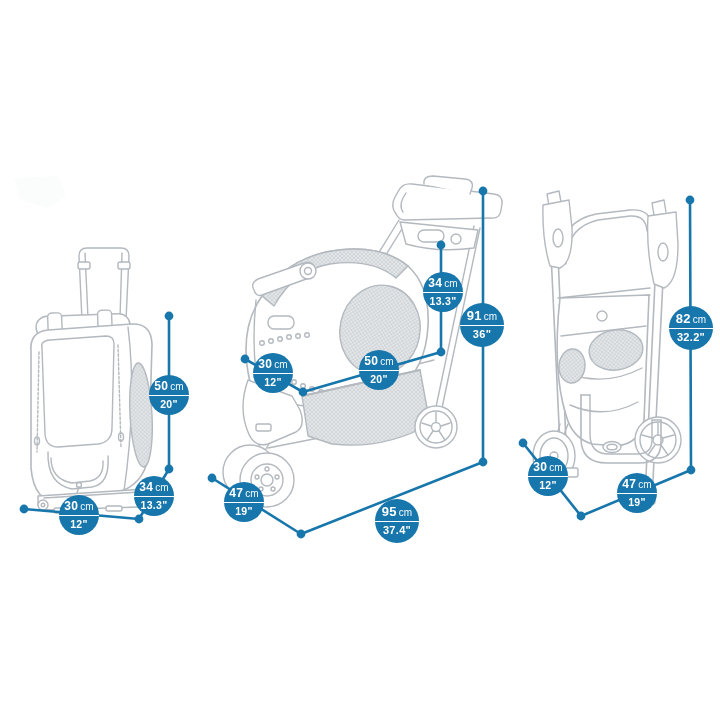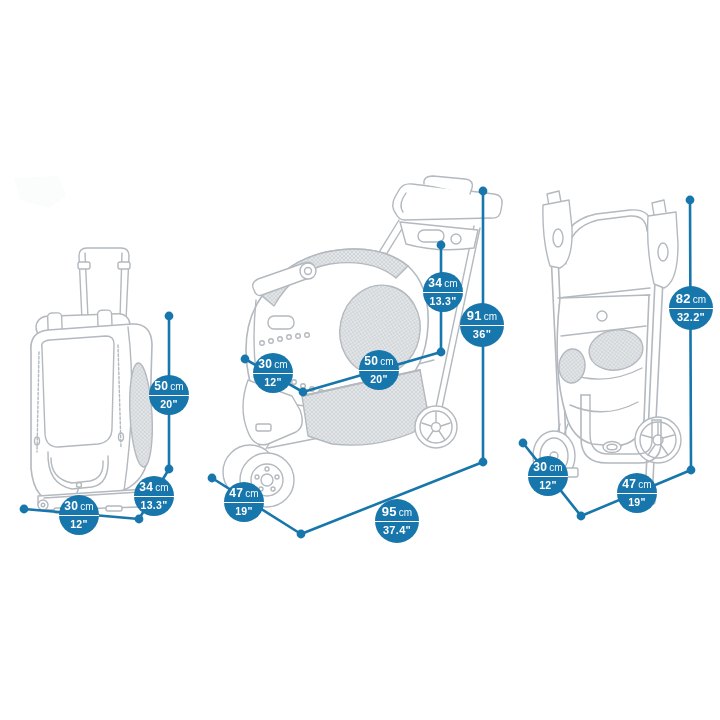--- a/index.html
+++ b/index.html
@@ -289,21 +289,21 @@
   <div class="badge big" style="left:397px;top:521px;width:44px;height:44px;">
     <div class="half top">
         <span class="val">95</span>
         <span class="unit">cm</span>
       </div>
     <div class="half bot">
         <span class="inches">37.4"</span>
       </div>
   </div>
 
-  <div class="badge big" style="left:691px;top:308px;width:44px;height:44px;">
+  <div class="badge big" style="left:691px;top:328px;width:44px;height:44px;">
     <div class="half top">
         <span class="val">82</span>
         <span class="unit">cm</span>
       </div>
     <div class="half bot">
         <span class="inches">32.2"</span>
       </div>
   </div>
   <div class="badge" style="left:548px;top:476px;width:40px;height:40px;">
     <div class="half top">

